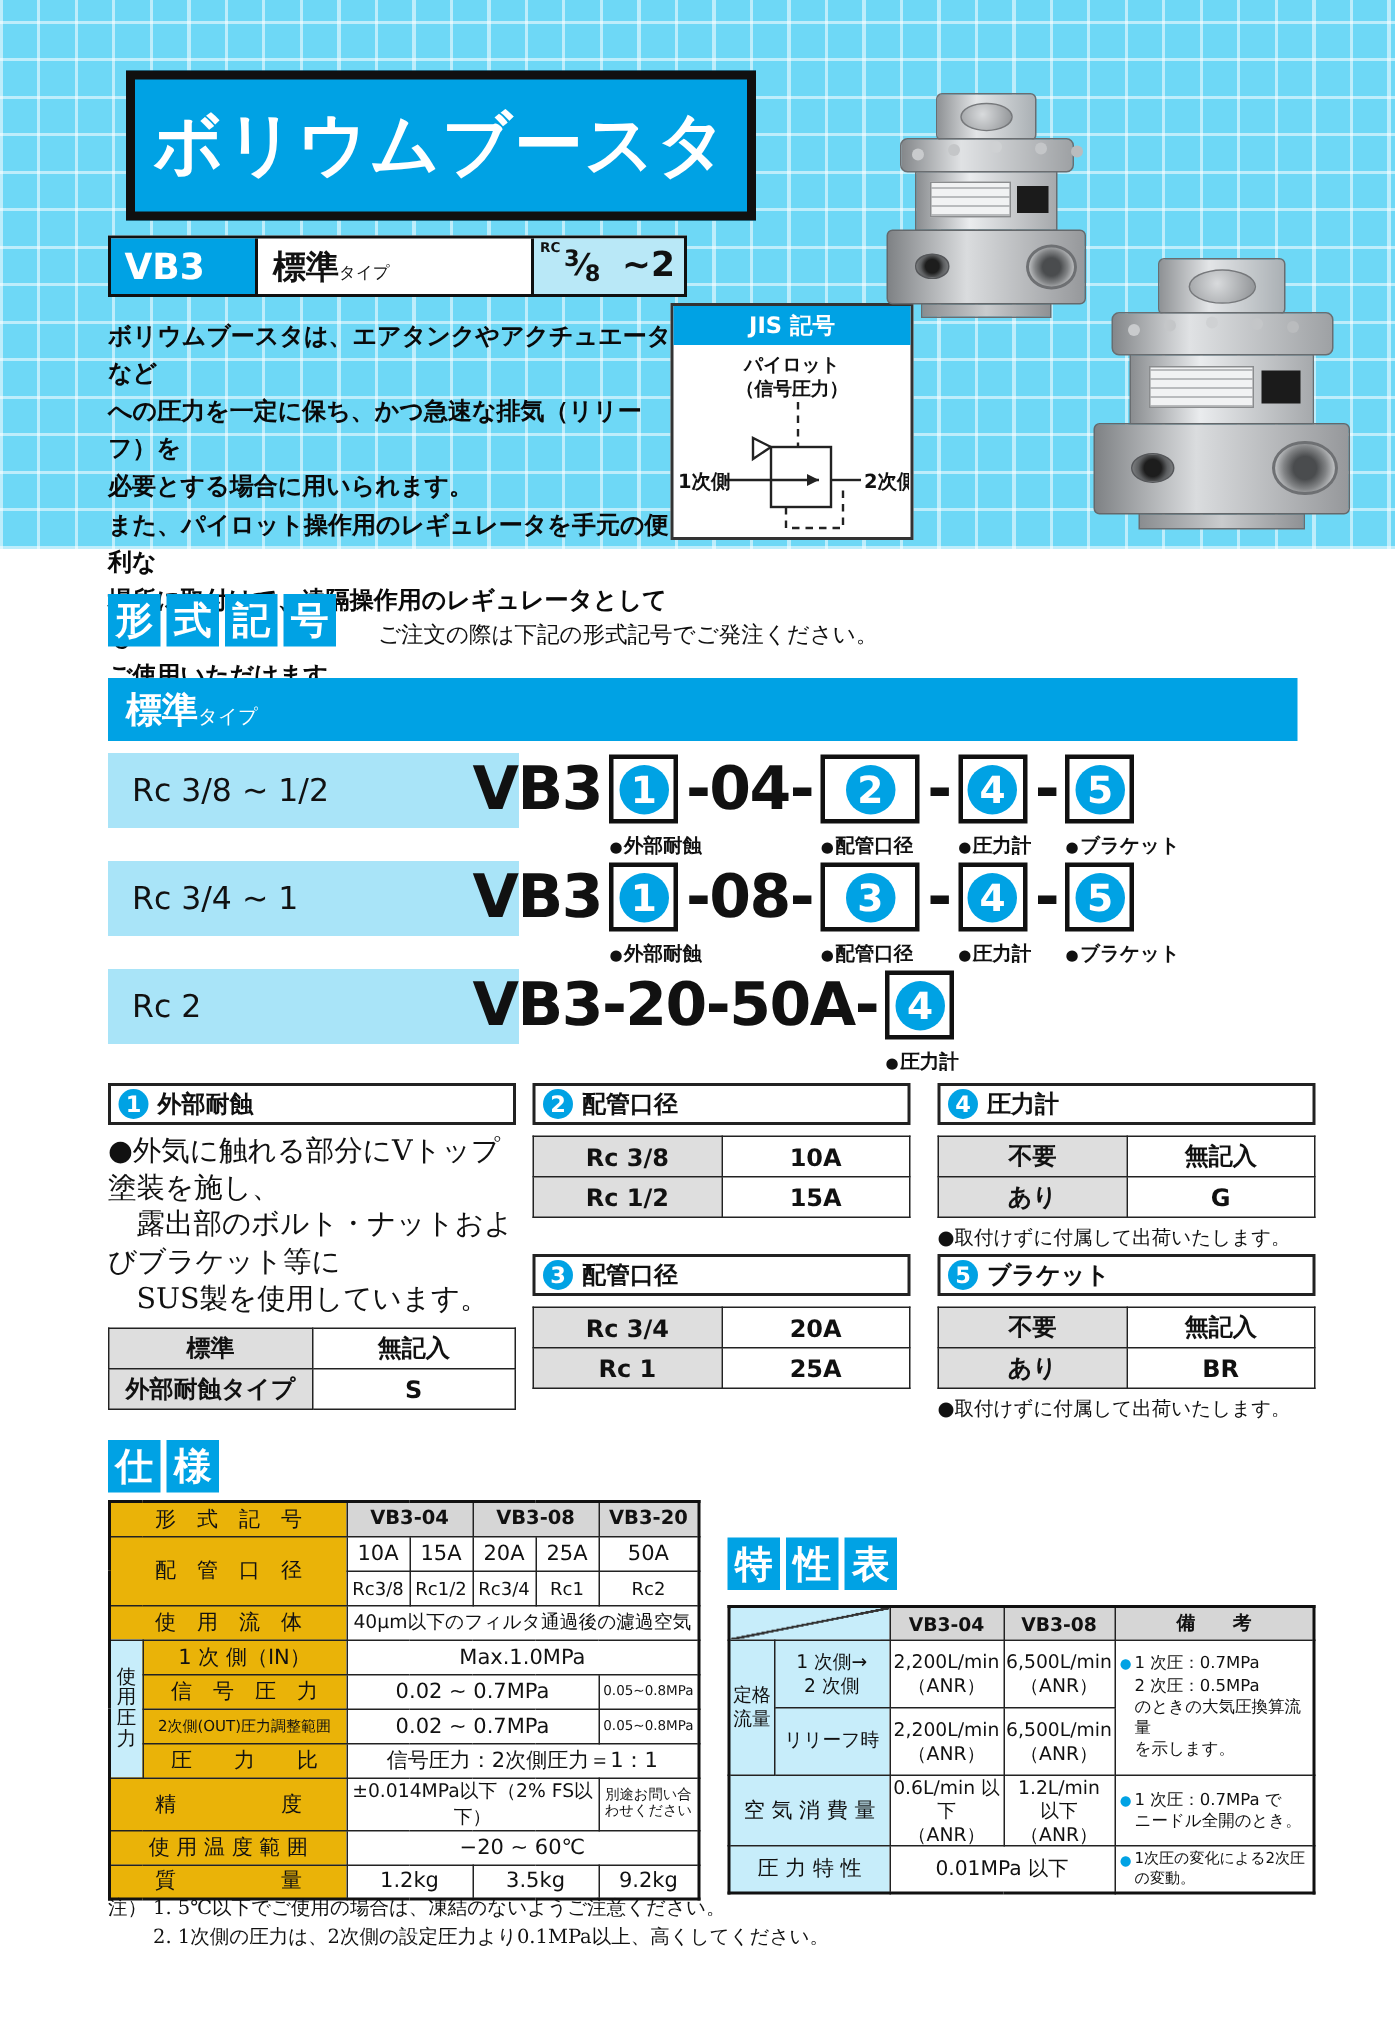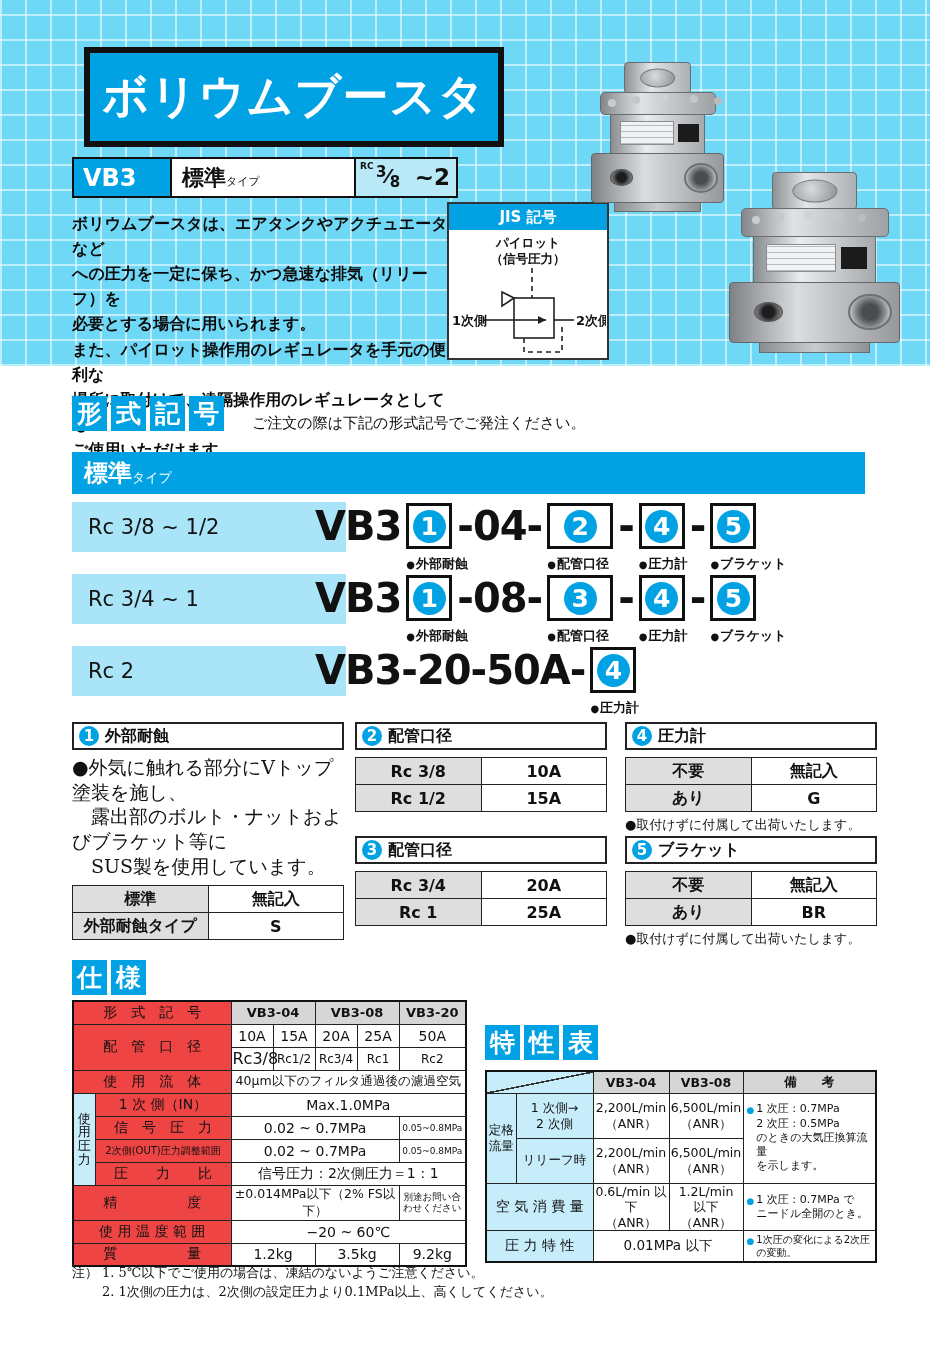--- a/index.html
+++ b/index.html
@@ -109,21 +109,21 @@
   .opt-note { font-size:19px; line-height:1.3; margin-top:5px; white-space:pre-line; }
   table.optt { border-collapse:collapse; margin-top:7px; width:100%; table-layout:fixed; }
   table.optt td { border:1.5px solid #222; height:27px; text-align:center; font-size:16px; background:#fff;font-weight:bold; }
   table.optt td.g { background:#dedede; }
   .opt-after { font-size:13px; margin-top:4px; }
 
   
   table.spec { position:absolute; left:72px; top:1000px; width:395px; border-collapse:collapse; table-layout:fixed;
     border:2.5px solid #111; }
   table.spec td { border:1.2px solid #222; text-align:center; font-size:13.5px; background:#fff; padding:0 1px; height:23px; }
-  table.spec td.lb { background:#ef4444; font-size:14px; }
+  table.spec td.lb { background:#eab308; font-size:14px; }
   table.spec td.g { background:#d6d6d6; font-size:13px; font-weight:bold; }
   table.spec td.vert { background:#c7edfa; white-space:pre-line; font-size:13px; line-height:1.05; padding:0; }
   table.spec td.sm { font-size:9px; }
   table.spec td.sm2 { font-size:9.5px; white-space:pre-line; line-height:1.15; }
   table.spec td.val { font-size:14px; }
 
   .notes { position:absolute; left:72px; top:1264px; font-size:13px; line-height:1.45; }
   .notes .row { display:flex; }
   .notes .p { margin-right:4px; }
   .notes .indent { margin-left:30px; }
@@ -441,21 +441,21 @@
     </tr>
     <tr>
       <td class="lb" colspan="2" rowspan="2">配　管　口　径</td>
       <td class="val">10A</td>
       <td class="val">15A</td>
       <td class="val">20A</td>
       <td class="val">25A</td>
       <td class="val">50A</td>
     </tr>
     <tr>
-      <td class="val" style="font-size:16px">Rc3/8</td>
+      <td class="val" style="font-size:12px">Rc3/8</td>
       <td class="val" style="font-size:12px">Rc1/2</td>
       <td class="val" style="font-size:12px">Rc3/4</td>
       <td class="val" style="font-size:12px">Rc1</td>
       <td class="val" style="font-size:12px">Rc2</td>
     </tr>
     <tr>
       <td class="lb" colspan="2">使　用　流　体</td>
       <td colspan="5" style="font-size:12.5px">40μm以下のフィルタ通過後の濾過空気</td>
     </tr>
     <tr>

